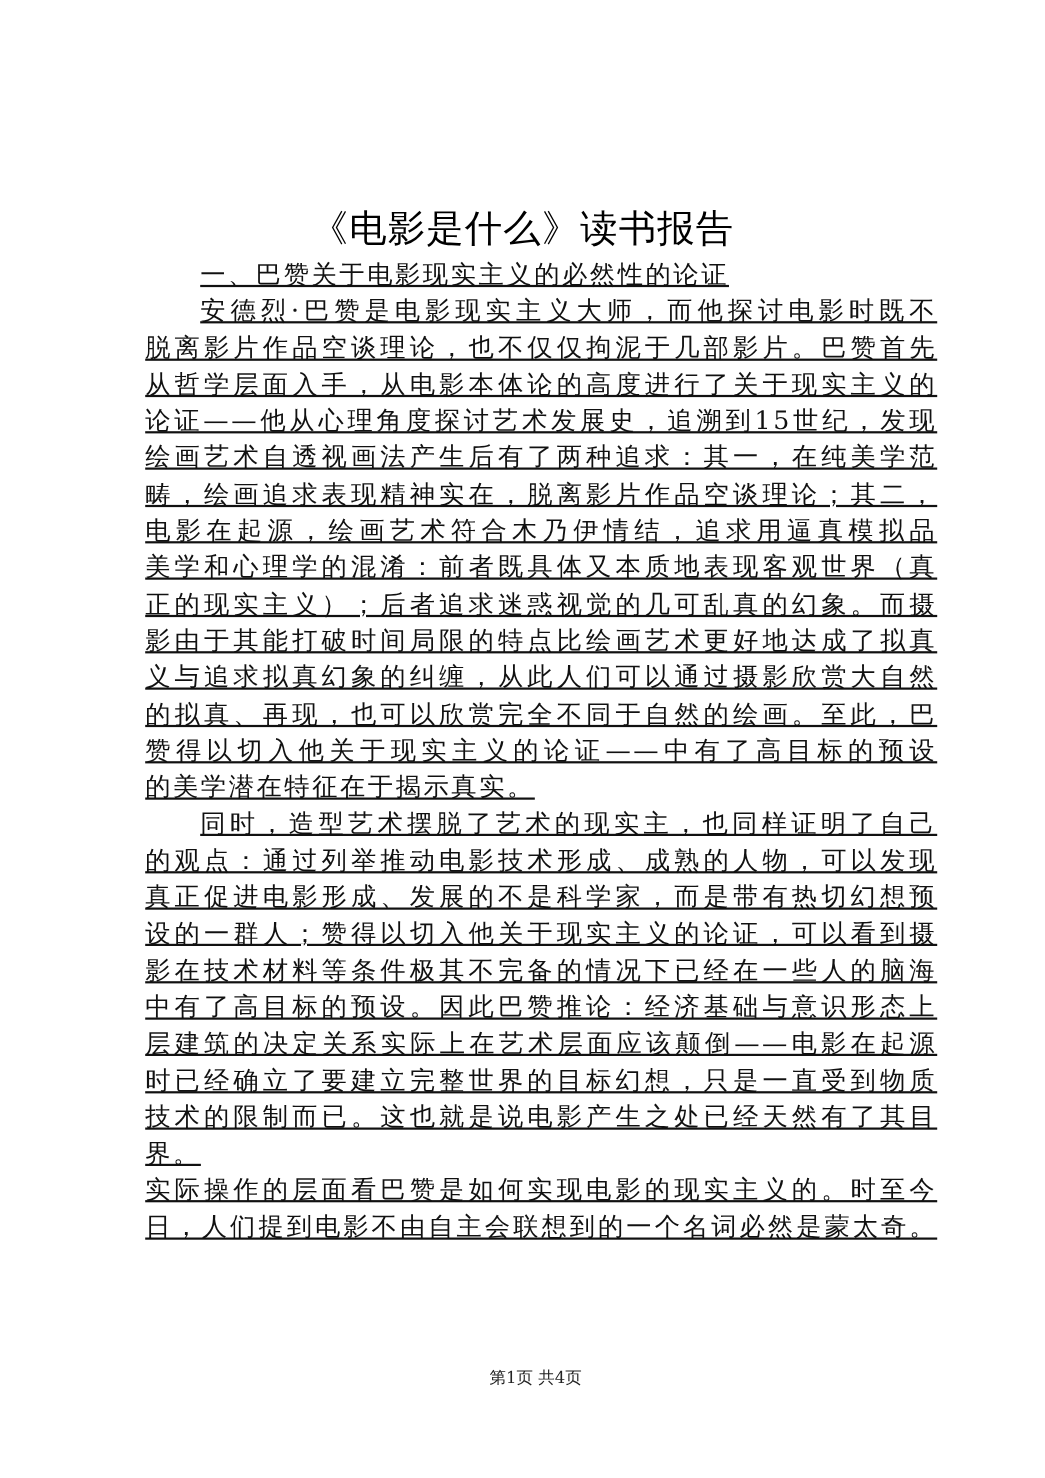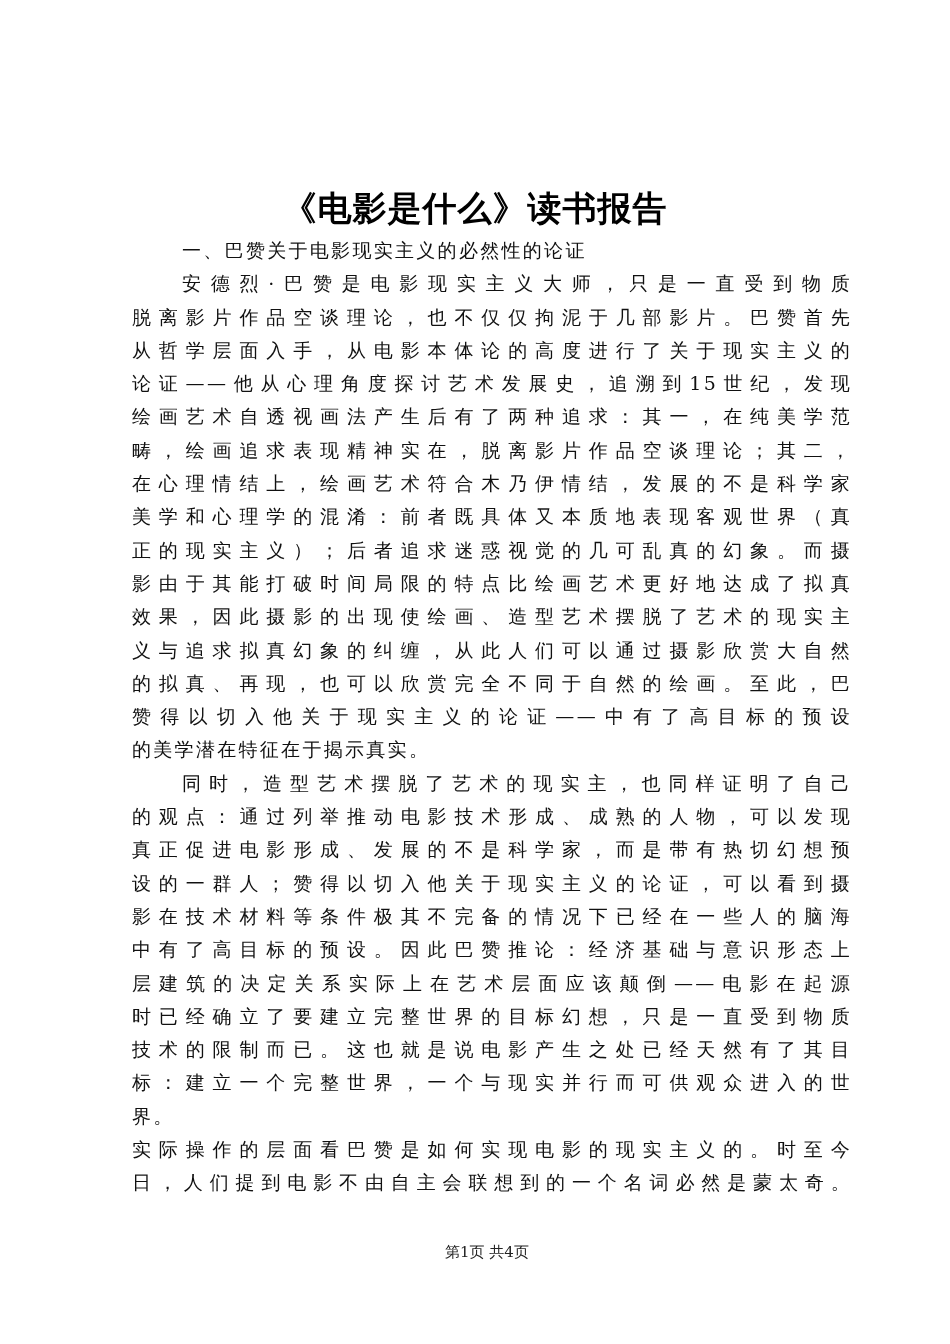--- a/index.html
+++ b/index.html
@@ -1,53 +1,51 @@
 <!DOCTYPE html>
 <html><head>
 <meta charset="utf-8">
 <style>
   html, body { margin: 0; padding: 0; background: #ffffff; }
   body { width: 950px; height: 1344px; position: relative; overflow: hidden; font-family: "DejaVu Serif", "Liberation Serif", serif; color: #111; }
-  .title { position: absolute; left: 0; width: 950px; top: 186px; text-align: center; font-family: "DejaVu Sans", "Liberation Sans", sans-serif; font-weight: bold; font-size: 34px; line-height: 44px; letter-spacing: 1px; color: #000; }
+  .title { position: absolute; left: 0; width: 950px; top: 186px; text-align: center; font-family: "DejaVu Sans", "Liberation Sans", sans-serif; font-weight: normal; font-size: 34px; line-height: 44px; letter-spacing: 1px; color: #000; }
   .body-text { position: absolute; left: 132px; top: 234px; width: 720px; }
-  .line { height: 33.3px; line-height: 33.3px; font-size: 19px; white-space: nowrap; letter-spacing: 2.3px; text-align: justify; text-align-last: justify; }
+  .line { height: 33.3px; line-height: 33.3px; font-size: 23px; white-space: nowrap; letter-spacing: 2.3px; text-align: justify; text-align-last: justify; text-decoration: underline; }
   .line.last { text-align-last: left; }
   .line.indent { padding-left: 50px; }
   .footer { position: absolute; left: 12px; width: 950px; top: 1242px; text-align: center; font-size: 15px; line-height: 20px; color: #222; }
 </style>
 </head>
 <body>
 
 <div class="title">《电影是什么》读书报告</div>
 
 <div class="body-text" id="body-text">
     <div class="line indent last">一、巴赞关于电影现实主义的必然性的论证</div>
-    <div class="line indent">安德烈·巴赞是电影现实主义大师，只是一直受到物质</div>
+    <div class="line indent">安德烈·巴赞是电影现实主义大师，而他探讨电影时既不</div>
     <div class="line">脱离影片作品空谈理论，也不仅仅拘泥于几部影片。巴赞首先</div>
     <div class="line">从哲学层面入手，从电影本体论的高度进行了关于现实主义的</div>
     <div class="line">论证——他从心理角度探讨艺术发展史，追溯到15世纪，发现</div>
     <div class="line">绘画艺术自透视画法产生后有了两种追求：其一，在纯美学范</div>
     <div class="line">畴，绘画追求表现精神实在，脱离影片作品空谈理论；其二，</div>
-    <div class="line">在心理情结上，绘画艺术符合木乃伊情结，发展的不是科学家</div>
+    <div class="line">电影在起源，绘画艺术符合木乃伊情结，追求用逼真模拟品</div>
     <div class="line">美学和心理学的混淆：前者既具体又本质地表现客观世界（真</div>
     <div class="line">正的现实主义）；后者追求迷惑视觉的几可乱真的幻象。而摄</div>
     <div class="line">影由于其能打破时间局限的特点比绘画艺术更好地达成了拟真</div>
-    <div class="line">效果，因此摄影的出现使绘画、造型艺术摆脱了艺术的现实主</div>
     <div class="line">义与追求拟真幻象的纠缠，从此人们可以通过摄影欣赏大自然</div>
     <div class="line">的拟真、再现，也可以欣赏完全不同于自然的绘画。至此，巴</div>
     <div class="line">赞得以切入他关于现实主义的论证——中有了高目标的预设</div>
     <div class="line last">的美学潜在特征在于揭示真实。</div>
     <div class="line indent">同时，造型艺术摆脱了艺术的现实主，也同样证明了自己</div>
     <div class="line">的观点：通过列举推动电影技术形成、成熟的人物，可以发现</div>
     <div class="line">真正促进电影形成、发展的不是科学家，而是带有热切幻想预</div>
     <div class="line">设的一群人；赞得以切入他关于现实主义的论证，可以看到摄</div>
     <div class="line">影在技术材料等条件极其不完备的情况下已经在一些人的脑海</div>
     <div class="line">中有了高目标的预设。因此巴赞推论：经济基础与意识形态上</div>
     <div class="line">层建筑的决定关系实际上在艺术层面应该颠倒——电影在起源</div>
     <div class="line">时已经确立了要建立完整世界的目标幻想，只是一直受到物质</div>
     <div class="line">技术的限制而已。这也就是说电影产生之处已经天然有了其目</div>
-    <div class="line">标：建立一个完整世界，一个与现实并行而可供观众进入的世</div>
     <div class="line last">界。</div>
     <div class="line">实际操作的层面看巴赞是如何实现电影的现实主义的。时至今</div>
     <div class="line">日，人们提到电影不由自主会联想到的一个名词必然是蒙太奇。</div>
   </div>
 
 <div class="footer">第1页 共4页</div>
 
 </body></html>

